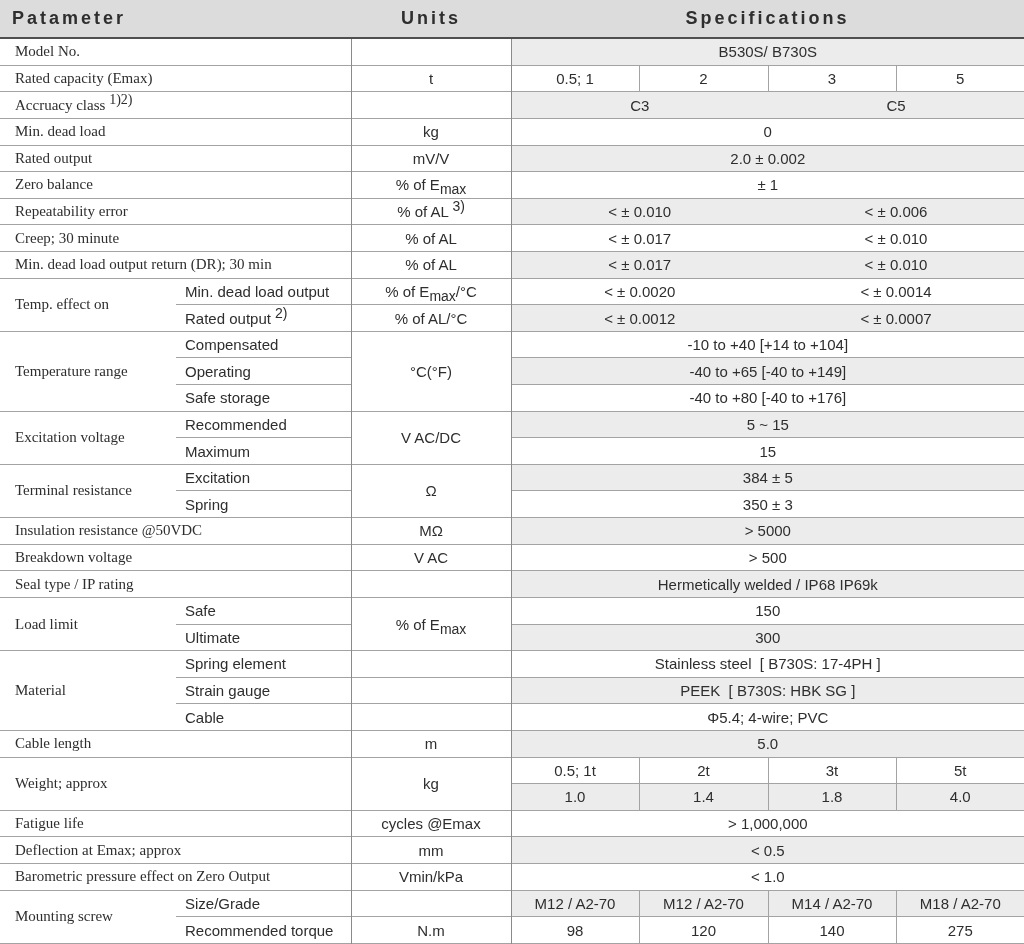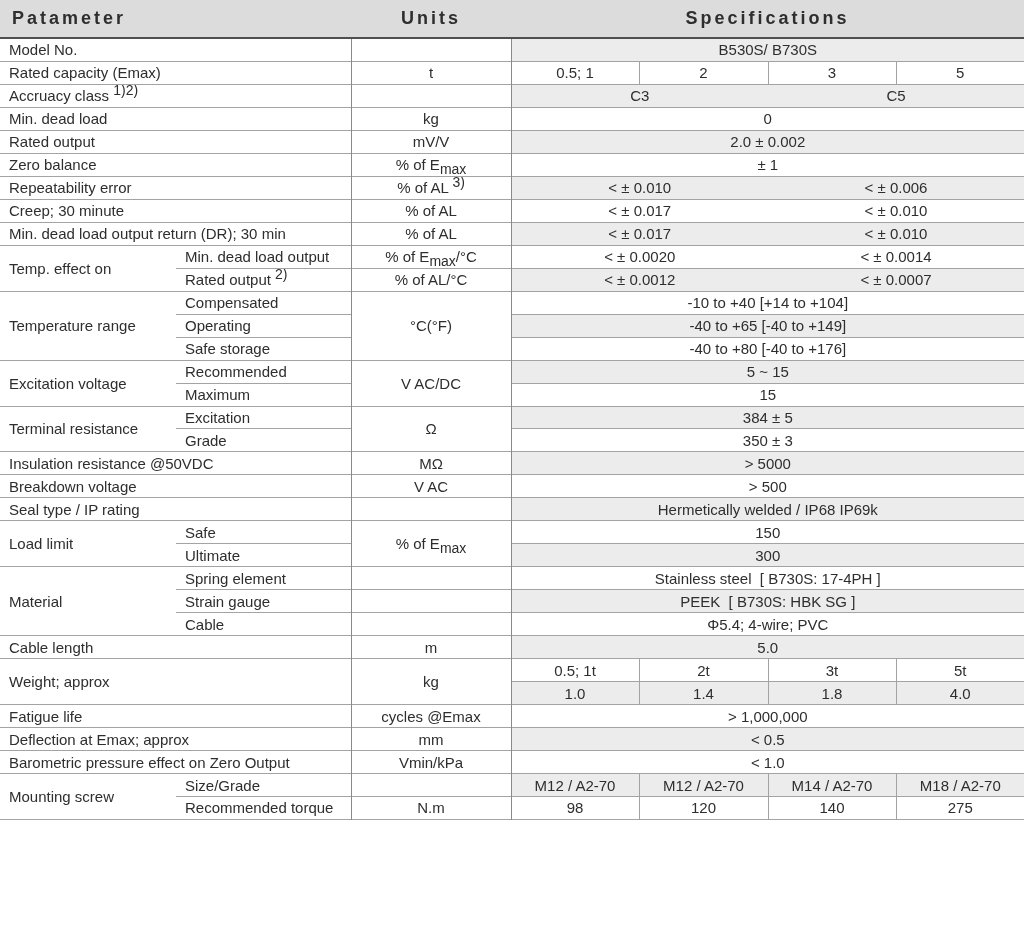--- a/index.html
+++ b/index.html
@@ -8,21 +8,21 @@
     --line:#a3a3a3;
     --line-dark:#4f4f4f;
     --line-mid:#8a8a8a;
     --text:#2e2e2e;
   }
   html,body{margin:0;padding:0;background:#ffffff;}
   table{
     border-collapse:collapse;
     table-layout:fixed;
     width:1024px;
-    height:820px;
+    height:944px;
     font-family:"Liberation Sans","DejaVu Sans",sans-serif;
     color:var(--text);
     border-bottom:1px solid var(--line);
   }
   thead th{
     background:var(--header-bg);
     font-size:18px;
     font-weight:700;
     letter-spacing:3px;
     height:37px;
@@ -32,21 +32,21 @@
   th.hp{text-align:left;padding-left:12px;}
   th.hu,th.hs{text-align:center;margin-top:12px;}
   td{
     border-top:1px solid var(--line);
     font-size:15px;
     padding:2px 4px;
     vertical-align:middle;
     overflow:hidden;
     white-space:nowrap;
   }
-  td.p{text-align:left;padding-left:9px;}
+  td.p{text-align:left;padding-left:15px;font-family:Liberation Serif, serif;}
   td.sub{text-align:left;padding-left:9px;}
   td.u{
     text-align:center;
     border-left:1px solid var(--line-mid);
     border-right:1px solid var(--line-mid);
   }
   td.s{text-align:center;}
   td.g{background:var(--stripe-bg);margin-left:44px;}
   td.d{border-left:1px solid var(--line);}
   sup{font-size:14px;line-height:0;vertical-align:super;}
@@ -175,21 +175,21 @@
       <td class="s" colspan="4">15</td>
     </tr>
 
     <tr>
       <td class="p" rowspan="2">Terminal resistance</td>
       <td class="sub">Excitation</td>
       <td class="u" rowspan="2">Ω</td>
       <td class="s g" colspan="4">384 ± 5</td>
     </tr>
     <tr>
-      <td class="sub">Grade</td>
+      <td class="sub">Spring</td>
       <td class="s" colspan="4">350 ± 3</td>
     </tr>
 
     <tr>
       <td class="p" colspan="2">Insulation resistance @50VDC</td>
       <td class="u">MΩ</td>
       <td class="s g" colspan="4">&gt; 5000</td>
     </tr>
 
     <tr>

